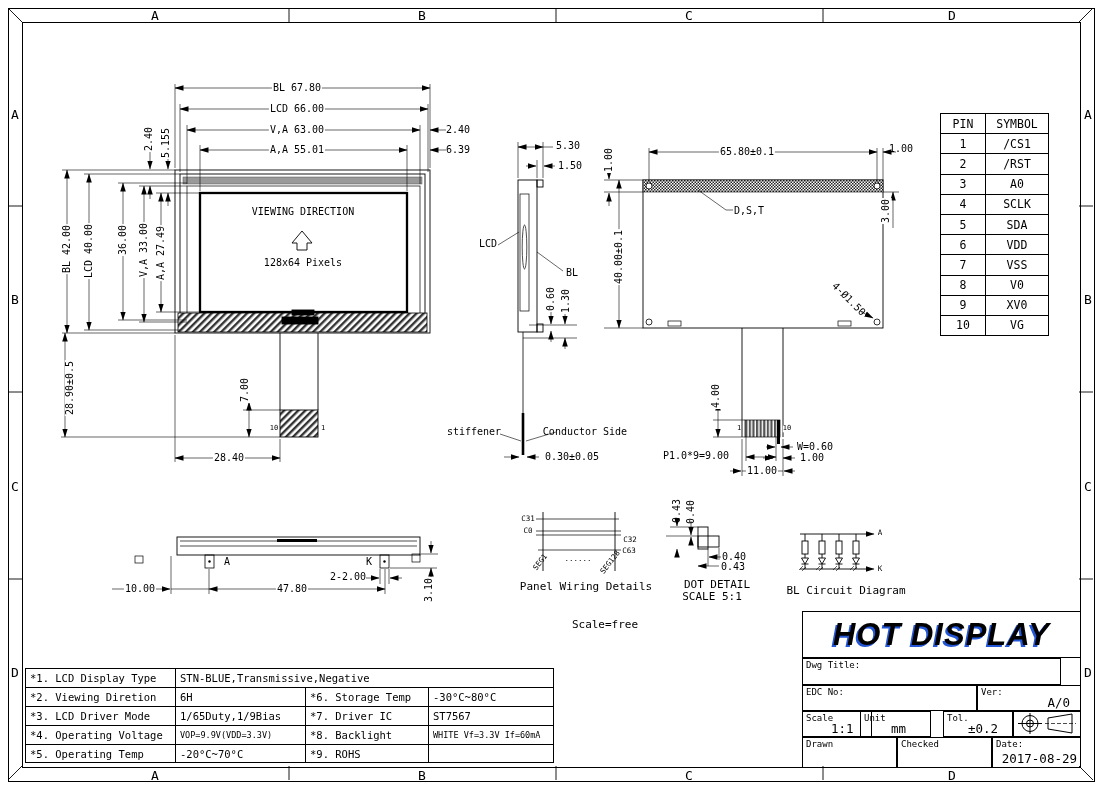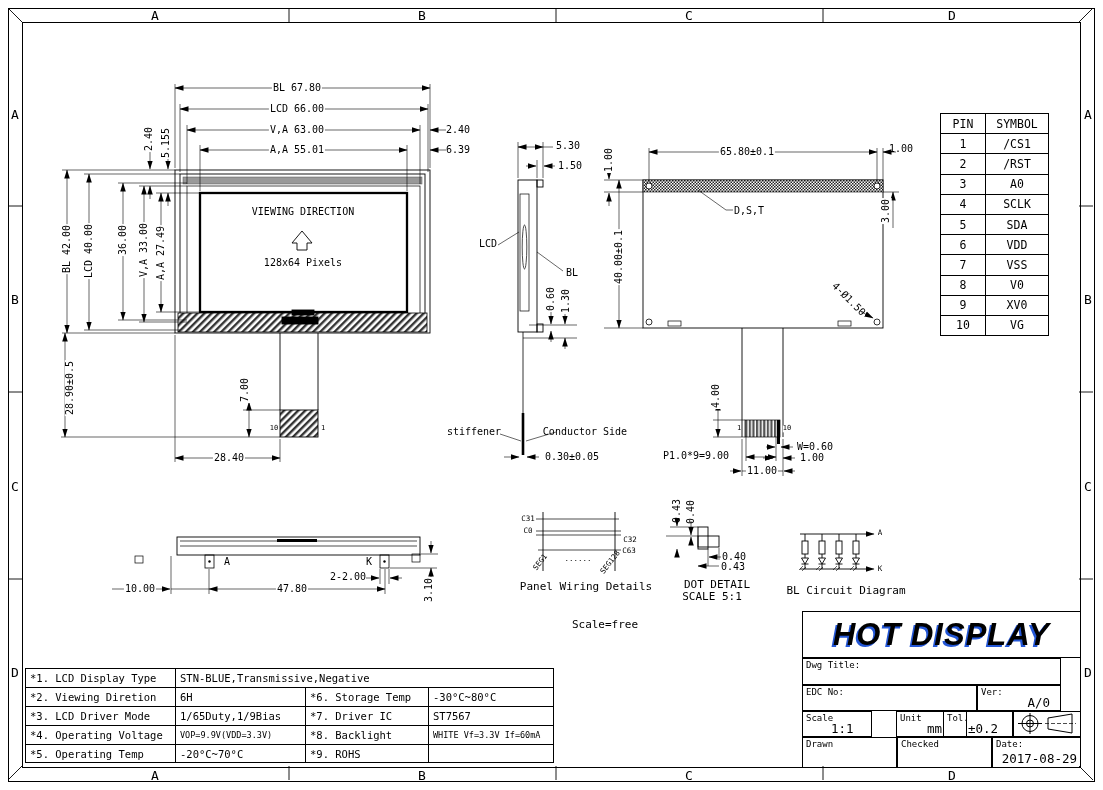--- a/index.html
+++ b/index.html
@@ -514,29 +514,29 @@
 
   <div class="tb" style="left:802px;top:611px;width:279px;height:47px">
     <div class="logo">HOT DISPLAY</div>
   </div>
   <div class="tb" style="left:802px;top:658px;width:259px;height:27px">
     <div class="tb-label">Dwg Title:</div>
   </div>
   <div class="tb" style="left:802px;top:685px;width:175px;height:26px">
     <div class="tb-label">EDC No:</div>
   </div>
-  <div class="tb" style="left:977px;top:685px;width:84px;height:26px">
+  <div class="tb" style="left:977px;top:685px;width:104px;height:26px">
     <div class="tb-label">Ver:</div>
     <div class="tb-val" style="position:absolute;right:10px;top:9px">A/0</div>
   </div>
   <div class="tb" style="left:802px;top:711px;width:70px;height:26px">
     <div class="tb-label">Scale</div>
     <div class="tb-val" style="position:absolute;left:28px;top:9px">1:1</div>
   </div>
-  <div class="tb" style="left:896px;top:711px;width:71px;height:26px">
+  <div class="tb" style="left:860px;top:711px;width:71px;height:26px">
     <div class="tb-label">Unit</div>
     <div class="tb-val" style="position:absolute;left:30px;top:9px">mm</div>
   </div>
   <div class="tb" style="left:943px;top:711px;width:70px;height:26px">
     <div class="tb-label">Tol.</div>
     <div class="tb-val" style="position:absolute;left:24px;top:9px">±0.2</div>
   </div>
   <div class="tb" style="left:1013px;top:711px;width:68px;height:26px">
     <svg width="66" height="23" viewBox="0 0 66 23" style="position:absolute;left:0;top:0">
       <g stroke="#000" stroke-width="1" fill="none">

